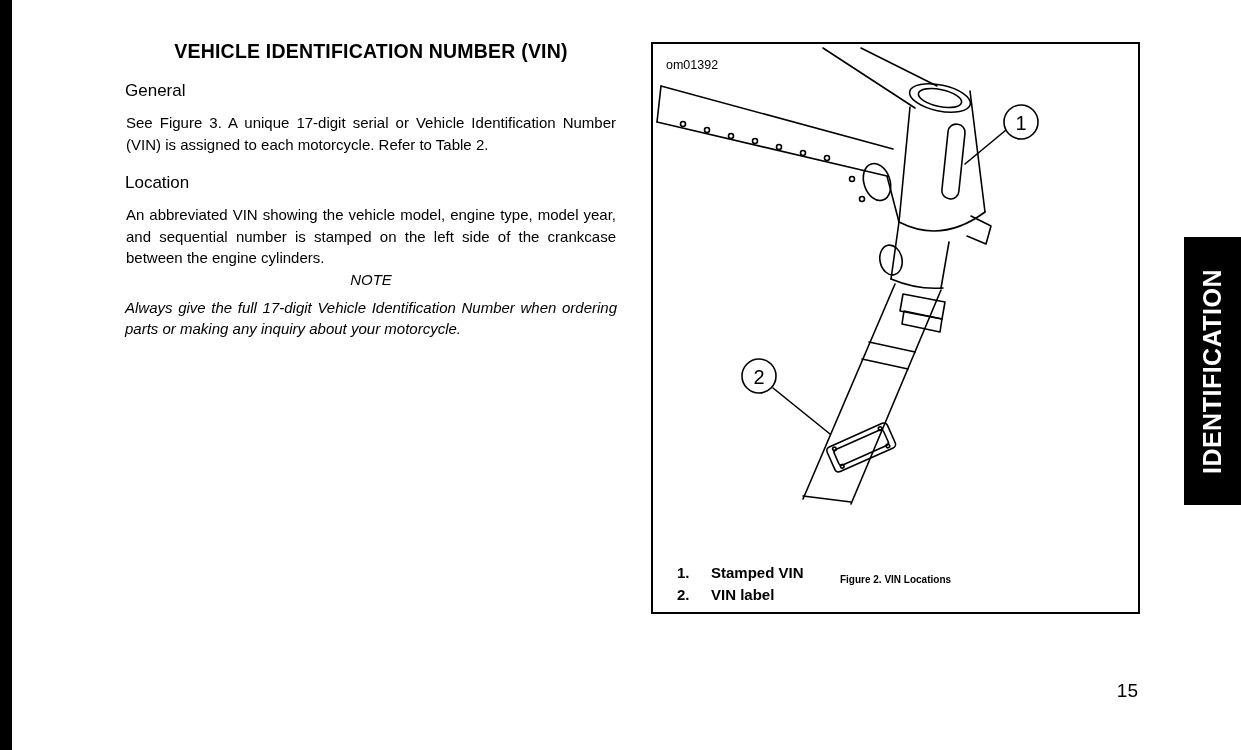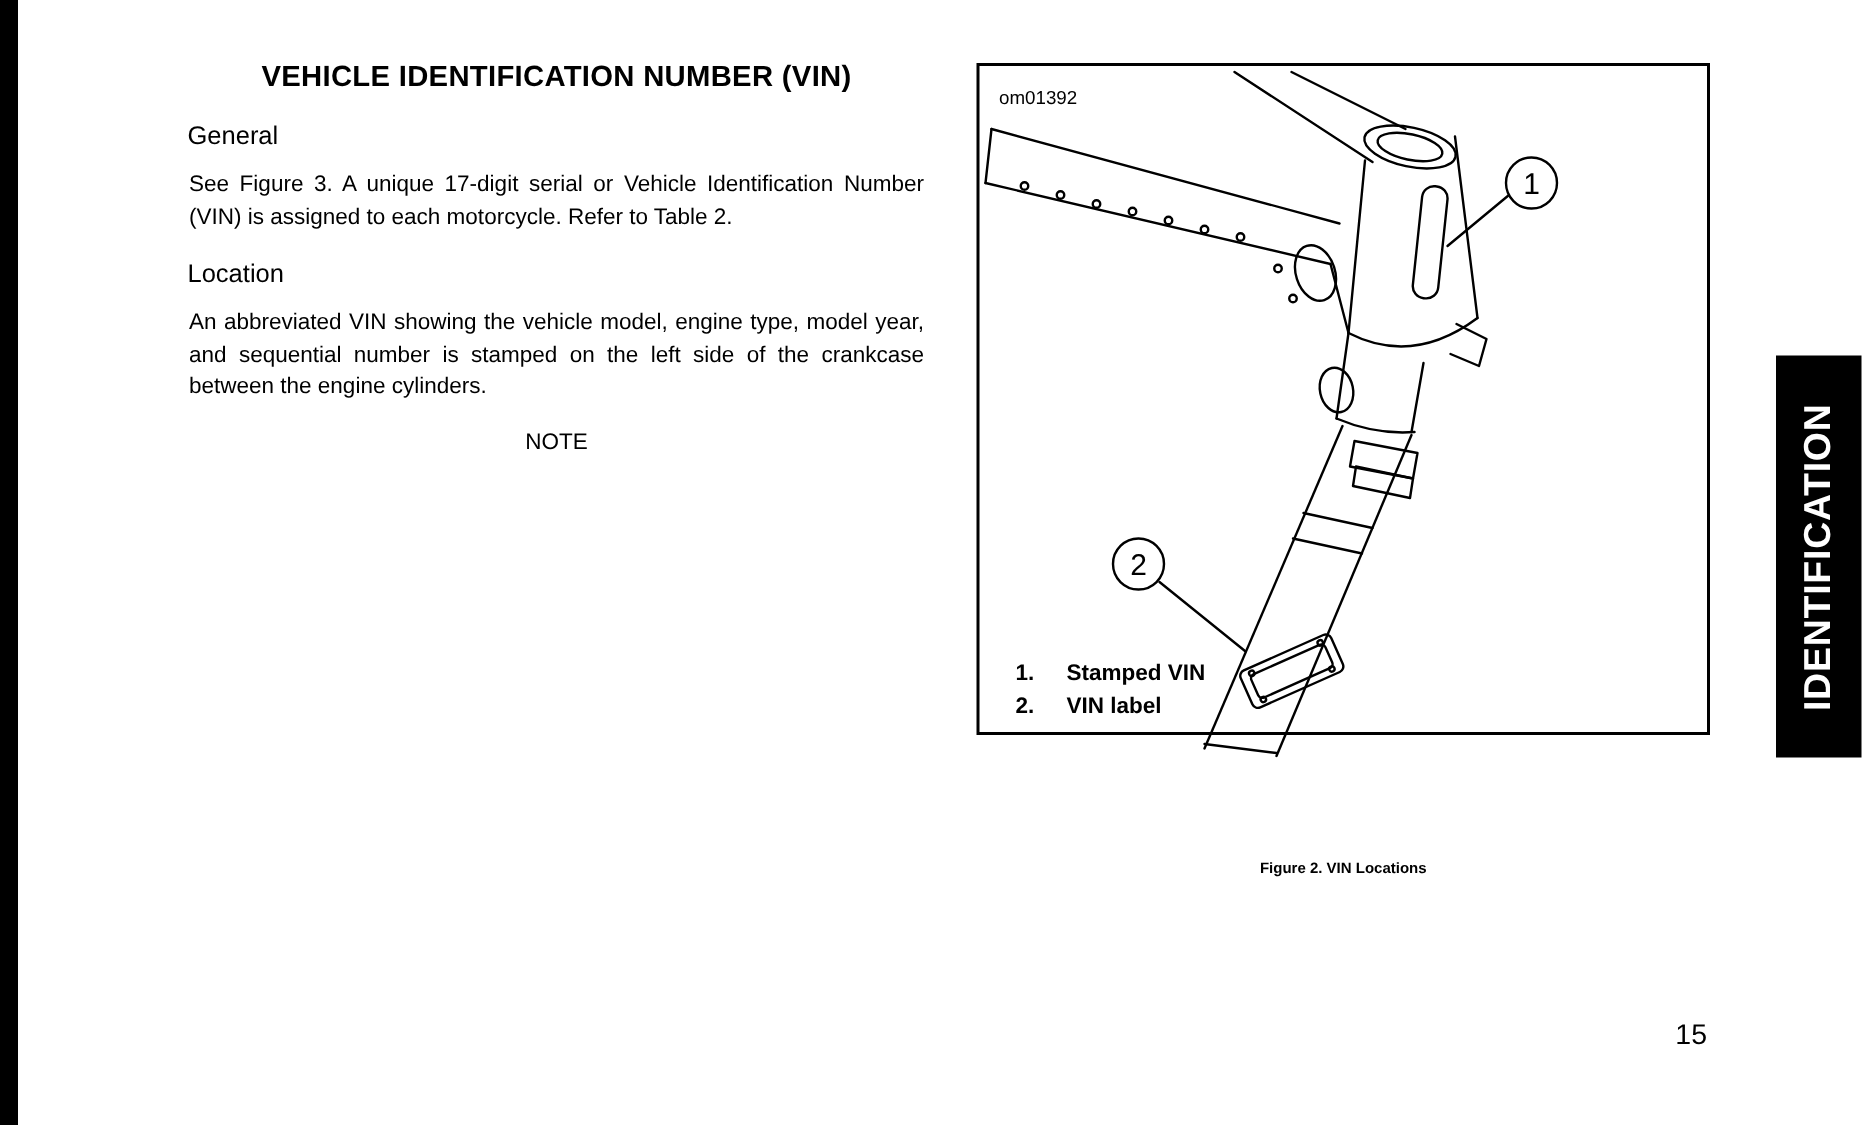--- a/index.html
+++ b/index.html
@@ -30,32 +30,32 @@
     text-align: center;
   }
   .section-heading {
     font-size: 17px; font-weight: normal; margin: 18px 0 11px 0;
   }
   .body-para {
     font-size: 15px; line-height: 21.5px; margin: 1px;
     text-align: justify;
   }
   .note-label {
-    font-size: 15px; text-align: center;
-    margin: 17px 0 9px 0;
+    font-size: 15px; font-style: italic; text-align: center;
+    margin: 2px 0 9px 0;
   }
   .note-body {
     font-size: 15px; font-style: italic; line-height: 21.5px;
     margin: 0; text-align: justify;
   }
 
   
   .figure-box {
     position: absolute; left: 651px; top: 42px;
-    width: 489px; height: 448px;
+    width: 489px; height: 572px;
     border: 2px solid #000000;
     background: #ffffff;
   }
   .figure-code {
     position: absolute; left: 13px; top: 14px;
     font-size: 12.5px;
   }
   .diagram {
     position: absolute; left: 0; top: 0;
     width: 485px; height: 468px;
@@ -103,20 +103,21 @@
     <h1 class="page-title">VEHICLE IDENTIFICATION NUMBER (VIN)</h1>
 
     <h2 class="section-heading">General</h2>
     <p class="body-para">See Figure 3. A unique 17-digit serial or Vehicle Identification Number (VIN) is assigned to each motorcycle. Refer to Table 2.</p>
 
     <h2 class="section-heading">Location</h2>
 
     <p class="body-para">An abbreviated VIN showing the vehicle model, engine type, model year, and sequential number is stamped on the left side of the crankcase between the engine cylinders.</p>
 
     <div class="note-label">NOTE</div>
+    <p class="note-body">Always give the full 17-digit Vehicle Identification Number when ordering parts or making any inquiry about your motorcycle.</p>
   </div>
 
   <div class="figure-box">
     <span class="figure-code">om01392</span>
 
     <svg class="diagram" viewBox="0 0 485 468" aria-hidden="true">
       <g stroke="#000000" fill="none" stroke-width="1.6" stroke-linecap="round" stroke-linejoin="round">
 
         <g>
           <path d="M8,42 L240,105"></path>

